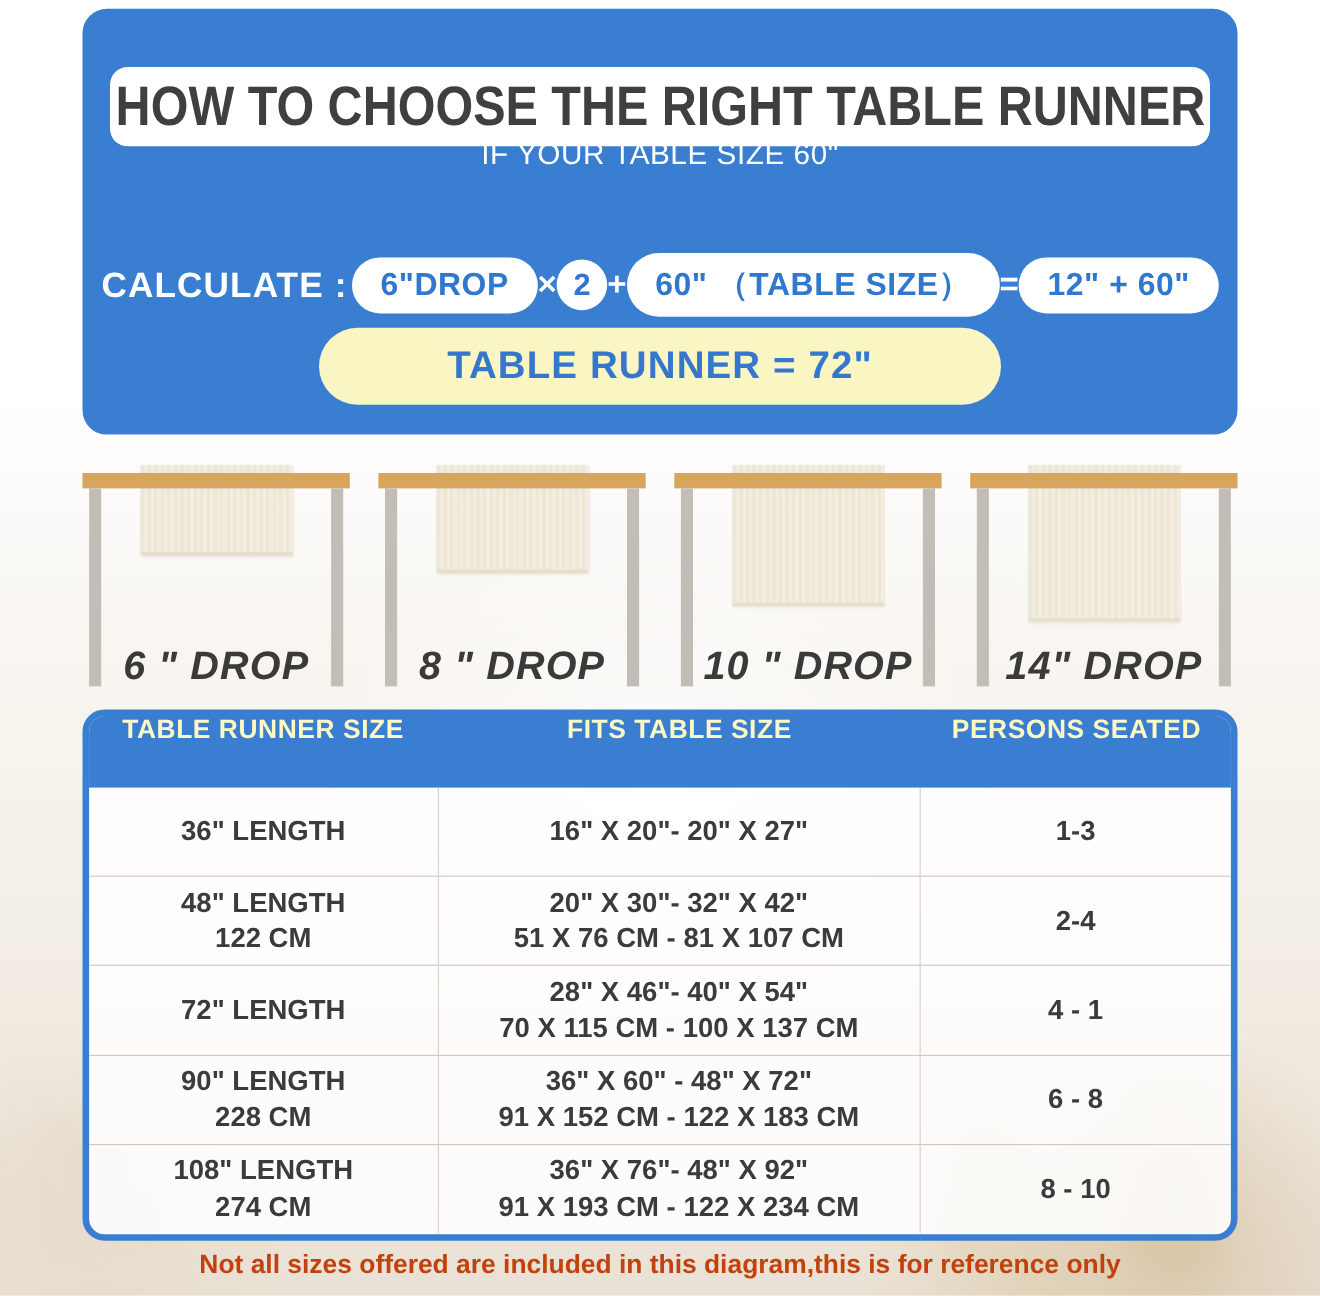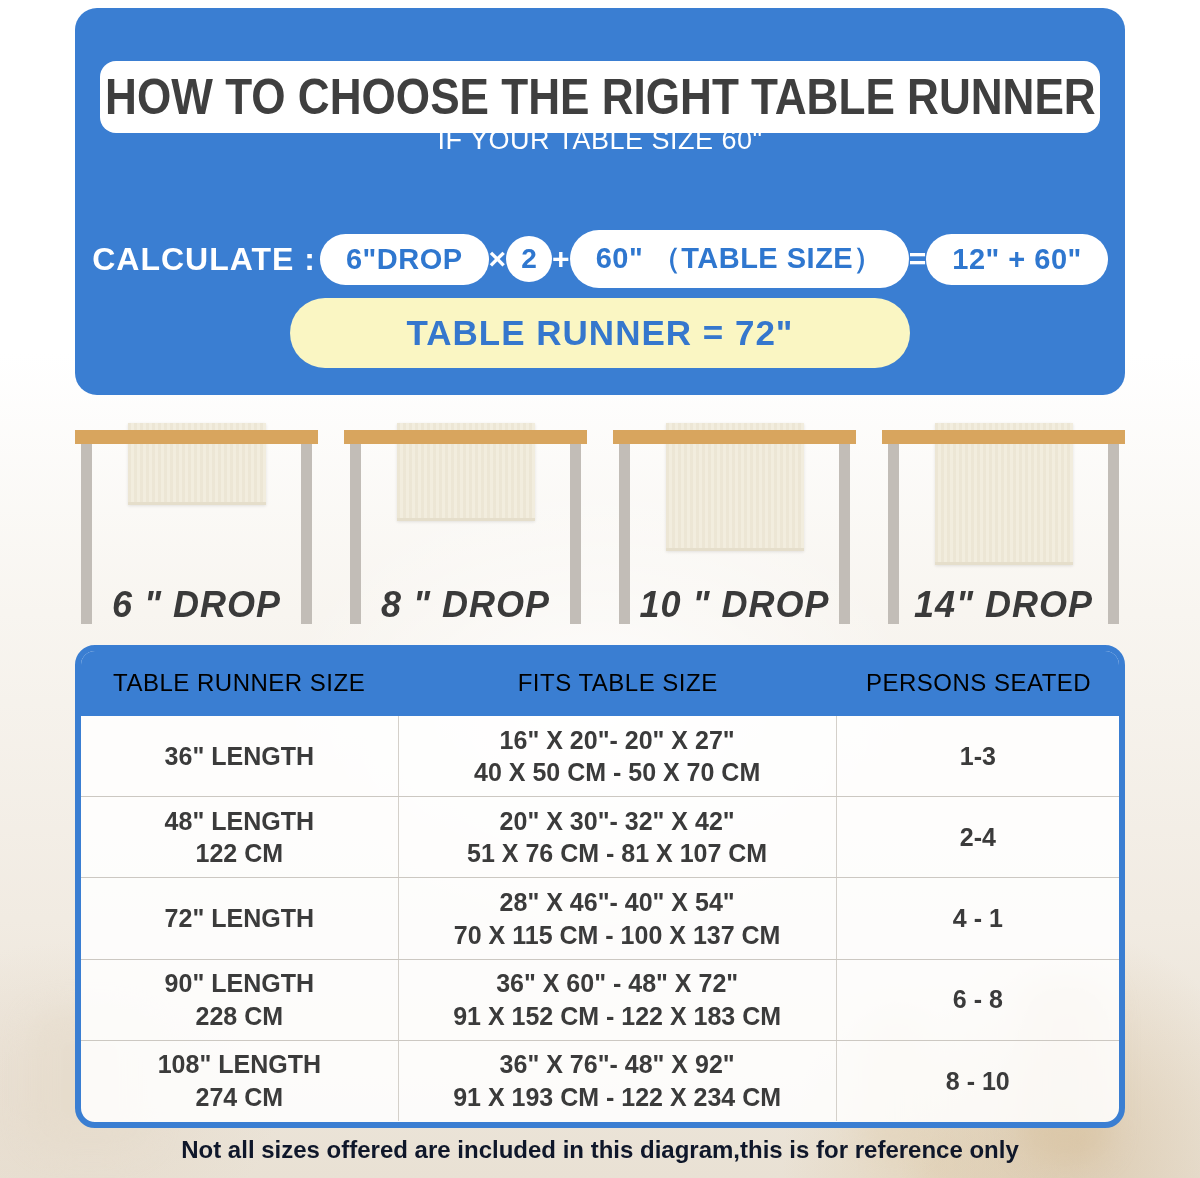--- a/index.html
+++ b/index.html
@@ -91,38 +91,38 @@
     white-space:nowrap;
   }
 
   
   .size-table {
     position:absolute; left:75px; top:645px; width:1050px; height:483px;
     border:6px solid #3a7ed2; border-radius:20px; overflow:hidden;
     background:rgba(255,255,255,.86);
   }
   .st-header {
-    display:flex; height:66px; background:#3a7ed2; align-items:center;
-    color:#000000; font-weight:400; font-size:24px; letter-spacing:.5px;
+    display:flex; height:66px; background:#3a7ed2; align-items:flex-start;
+    color:#fef9c3; font-weight:700; font-size:24px; letter-spacing:.5px;
     margin:-1px -1px 0 -1px;
   }
   .st-header .c { text-align:center; }
   .c1 { width:30.6%; } .c2 { width:42.2%; } .c3 { width:27.2%; }
   .st-body { display:flex; flex-direction:column; height:405px; }
   .st-row { display:flex; flex:1; align-items:center; border-top:1px solid #ccc8c2; }
   .st-row:first-child { border-top:none; }
   .cell { text-align:center; font-weight:700; color:#3b3b3b; font-size:25px; line-height:1.3; align-self:stretch; display:flex; flex-direction:column; justify-content:center; }
   .cell.c1 { border-right:1px solid #d4d0ca; }
   .cell.c2 { border-right:1px solid #d4d0ca; }
   .cell .sub { display:block; }
 
   
   .footer-note {
     position:absolute; top:1136px; left:0; width:100%; text-align:center;
-    font-size:24px; font-weight:700; color:#0f172a;
+    font-size:24px; font-weight:700; color:#c2410c;
   }
 </style>
 </head>
 <body>
 
 <div class="bg-photo"></div>
 <div class="bg-blob blob-a"></div>
 <div class="bg-blob blob-b"></div>
 <div class="bg-blob blob-c"></div>
 
@@ -185,21 +185,20 @@
     <div class="c c2">FITS TABLE SIZE</div>
     <div class="c c3">PERSONS SEATED</div>
   </div>
   <div class="st-body">
     <div class="st-row">
       <div class="cell c1">
         <span class="sub">36" LENGTH</span>
       </div>
       <div class="cell c2">
         <span class="sub">16" X 20"- 20" X 27"</span>
-        <span class="sub">40 X 50 CM - 50 X 70 CM</span>
       </div>
       <div class="cell c3">1-3</div>
     </div>
     <div class="st-row">
       <div class="cell c1">
         <span class="sub">48" LENGTH</span>
         <span class="sub">122 CM</span>
       </div>
       <div class="cell c2">
         <span class="sub">20" X 30"- 32" X 42"</span>

